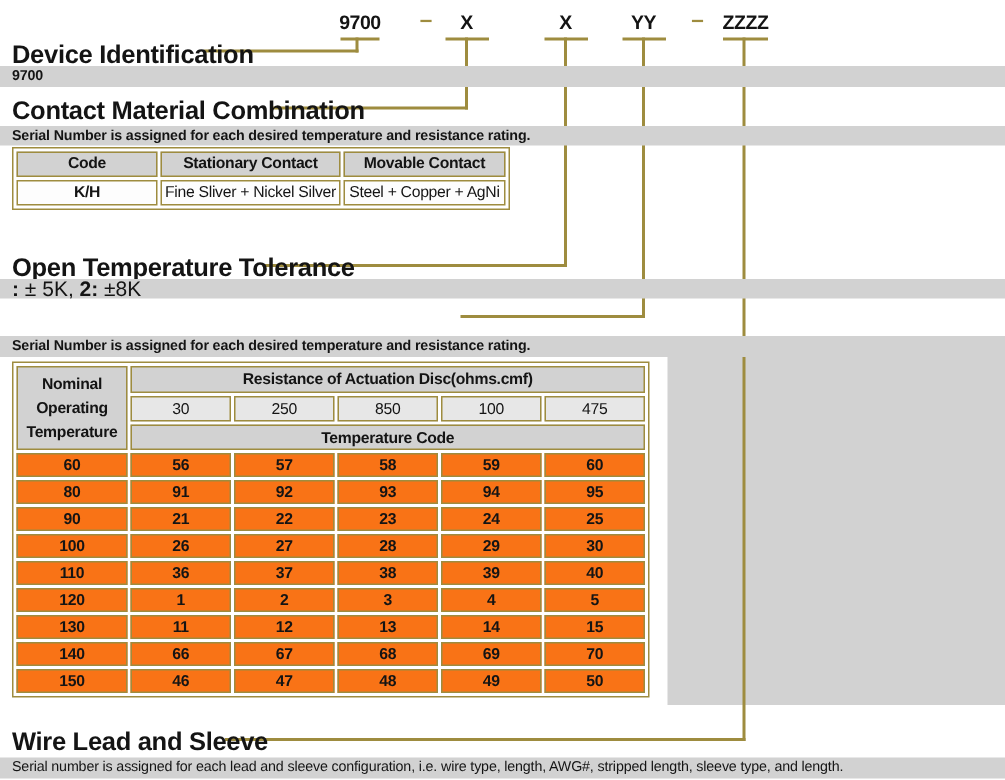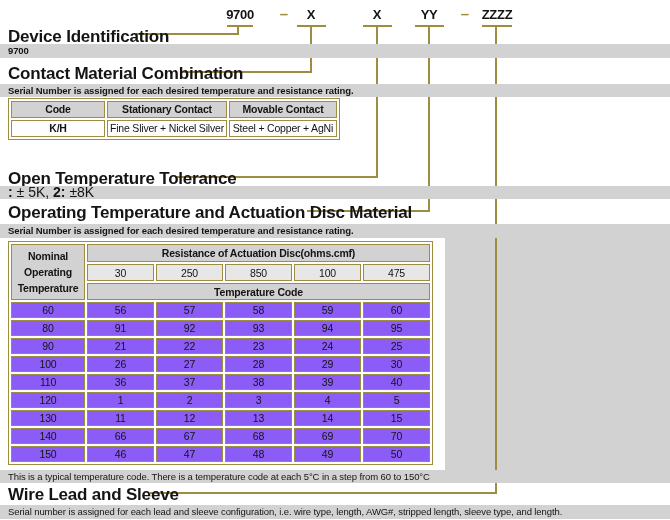--- a/index.html
+++ b/index.html
@@ -21,21 +21,21 @@
   .bar-bold { font-weight:bold; font-size:9.5px; letter-spacing:-0.1px; }
   .bar-reg  { font-weight:normal; font-size:9.5px; letter-spacing:-0.1px; }
   .gray-panel { position:absolute; background:#d2d2d2; }
   
   table { position:absolute; border-collapse:separate; border-spacing:2px;
           border:1px solid #9e8c3f; background:#ffffff; table-layout:fixed; }
   td { border:1px solid #9e8c3f; text-align:center; padding:0 2px; overflow:hidden;
        font-size:10.5px; letter-spacing:-0.2px; white-space:nowrap; }
   .hcell  { background:#d2d2d2; font-weight:bold; }
   .scell  { background:#e7e7e7; font-weight:normal; }
-  .dcell  { background:#8b5cf6; font-weight:normal; }
+  .dcell  { background:#f97316; font-weight:bold; }
   .wcell  { background:#fdfdfd; font-weight:normal; }
   .ct td { height:15px; line-height:15px; }
   .ot td { line-height:14px; }
   .corner-cell { line-height:16px !important; white-space:normal !important; }
   .note { position:absolute; left:8px; font-size:9.5px; line-height:11.5px; letter-spacing:-0.1px; }
 </style>
 </head>
 <body>
 
 <div class="page">
@@ -64,28 +64,26 @@
 
   <div class="gh" style="left:136px; top:33px; width:103px;"></div>
   <div class="gh" style="left:182px; top:71px; width:130px;"></div>
   <div class="gh" style="left:175px; top:176px; width:203px;"></div>
   <div class="gh" style="left:307px; top:210px; width:123px;"></div>
   <div class="gh" style="left:150px; top:492px; width:347px;"></div>
 
   <div class="heading" style="top:27px;">Device Identification</div>
   <div class="heading" style="top:64px;">Contact Material Combination</div>
   <div class="heading" style="top:169px;">Open Temperature Tolerance</div>
-  <div class="heading" style="top:203px;">Operating Temperature and Actuation Disc Material</div>
   <div class="heading" style="top:485px;">Wire Lead and Sleeve</div>
 
   <div class="bar bar-bold" style="top:44px; height:14px; line-height:14px;">9700</div>
   <div class="bar bar-bold" style="top:84px; height:13px; line-height:13px;">Serial Number is assigned for each desired temperature and resistance rating.</div>
   <div class="bar" style="top:186px; height:13px; line-height:13px; font-size:14px;"><b>:</b><span> ± 5K, </span><b>2:</b><span> ±8K</span></div>
   <div class="bar bar-bold" style="top:224px; height:14px; line-height:14px;">Serial Number is assigned for each desired temperature and resistance rating.</div>
-  <div class="bar bar-reg" style="top:470px; height:13px; line-height:13px;">This is a typical temperature code. There is a temperature code at each 5°C in a step from 60 to 150°C</div>
   <div class="bar bar-reg" style="top:505px; height:14px; line-height:14px;">Serial number is assigned for each lead and sleeve configuration, i.e. wire type, length, AWG#, stripped length, sleeve type, and length.</div>
 
   <table class="ct" style="left:8px; top:98px;">
     <colgroup>
         <col style="width:94px">
         <col style="width:116px">
         <col style="width:108px">
       </colgroup>
     <tbody>
         <tr>

